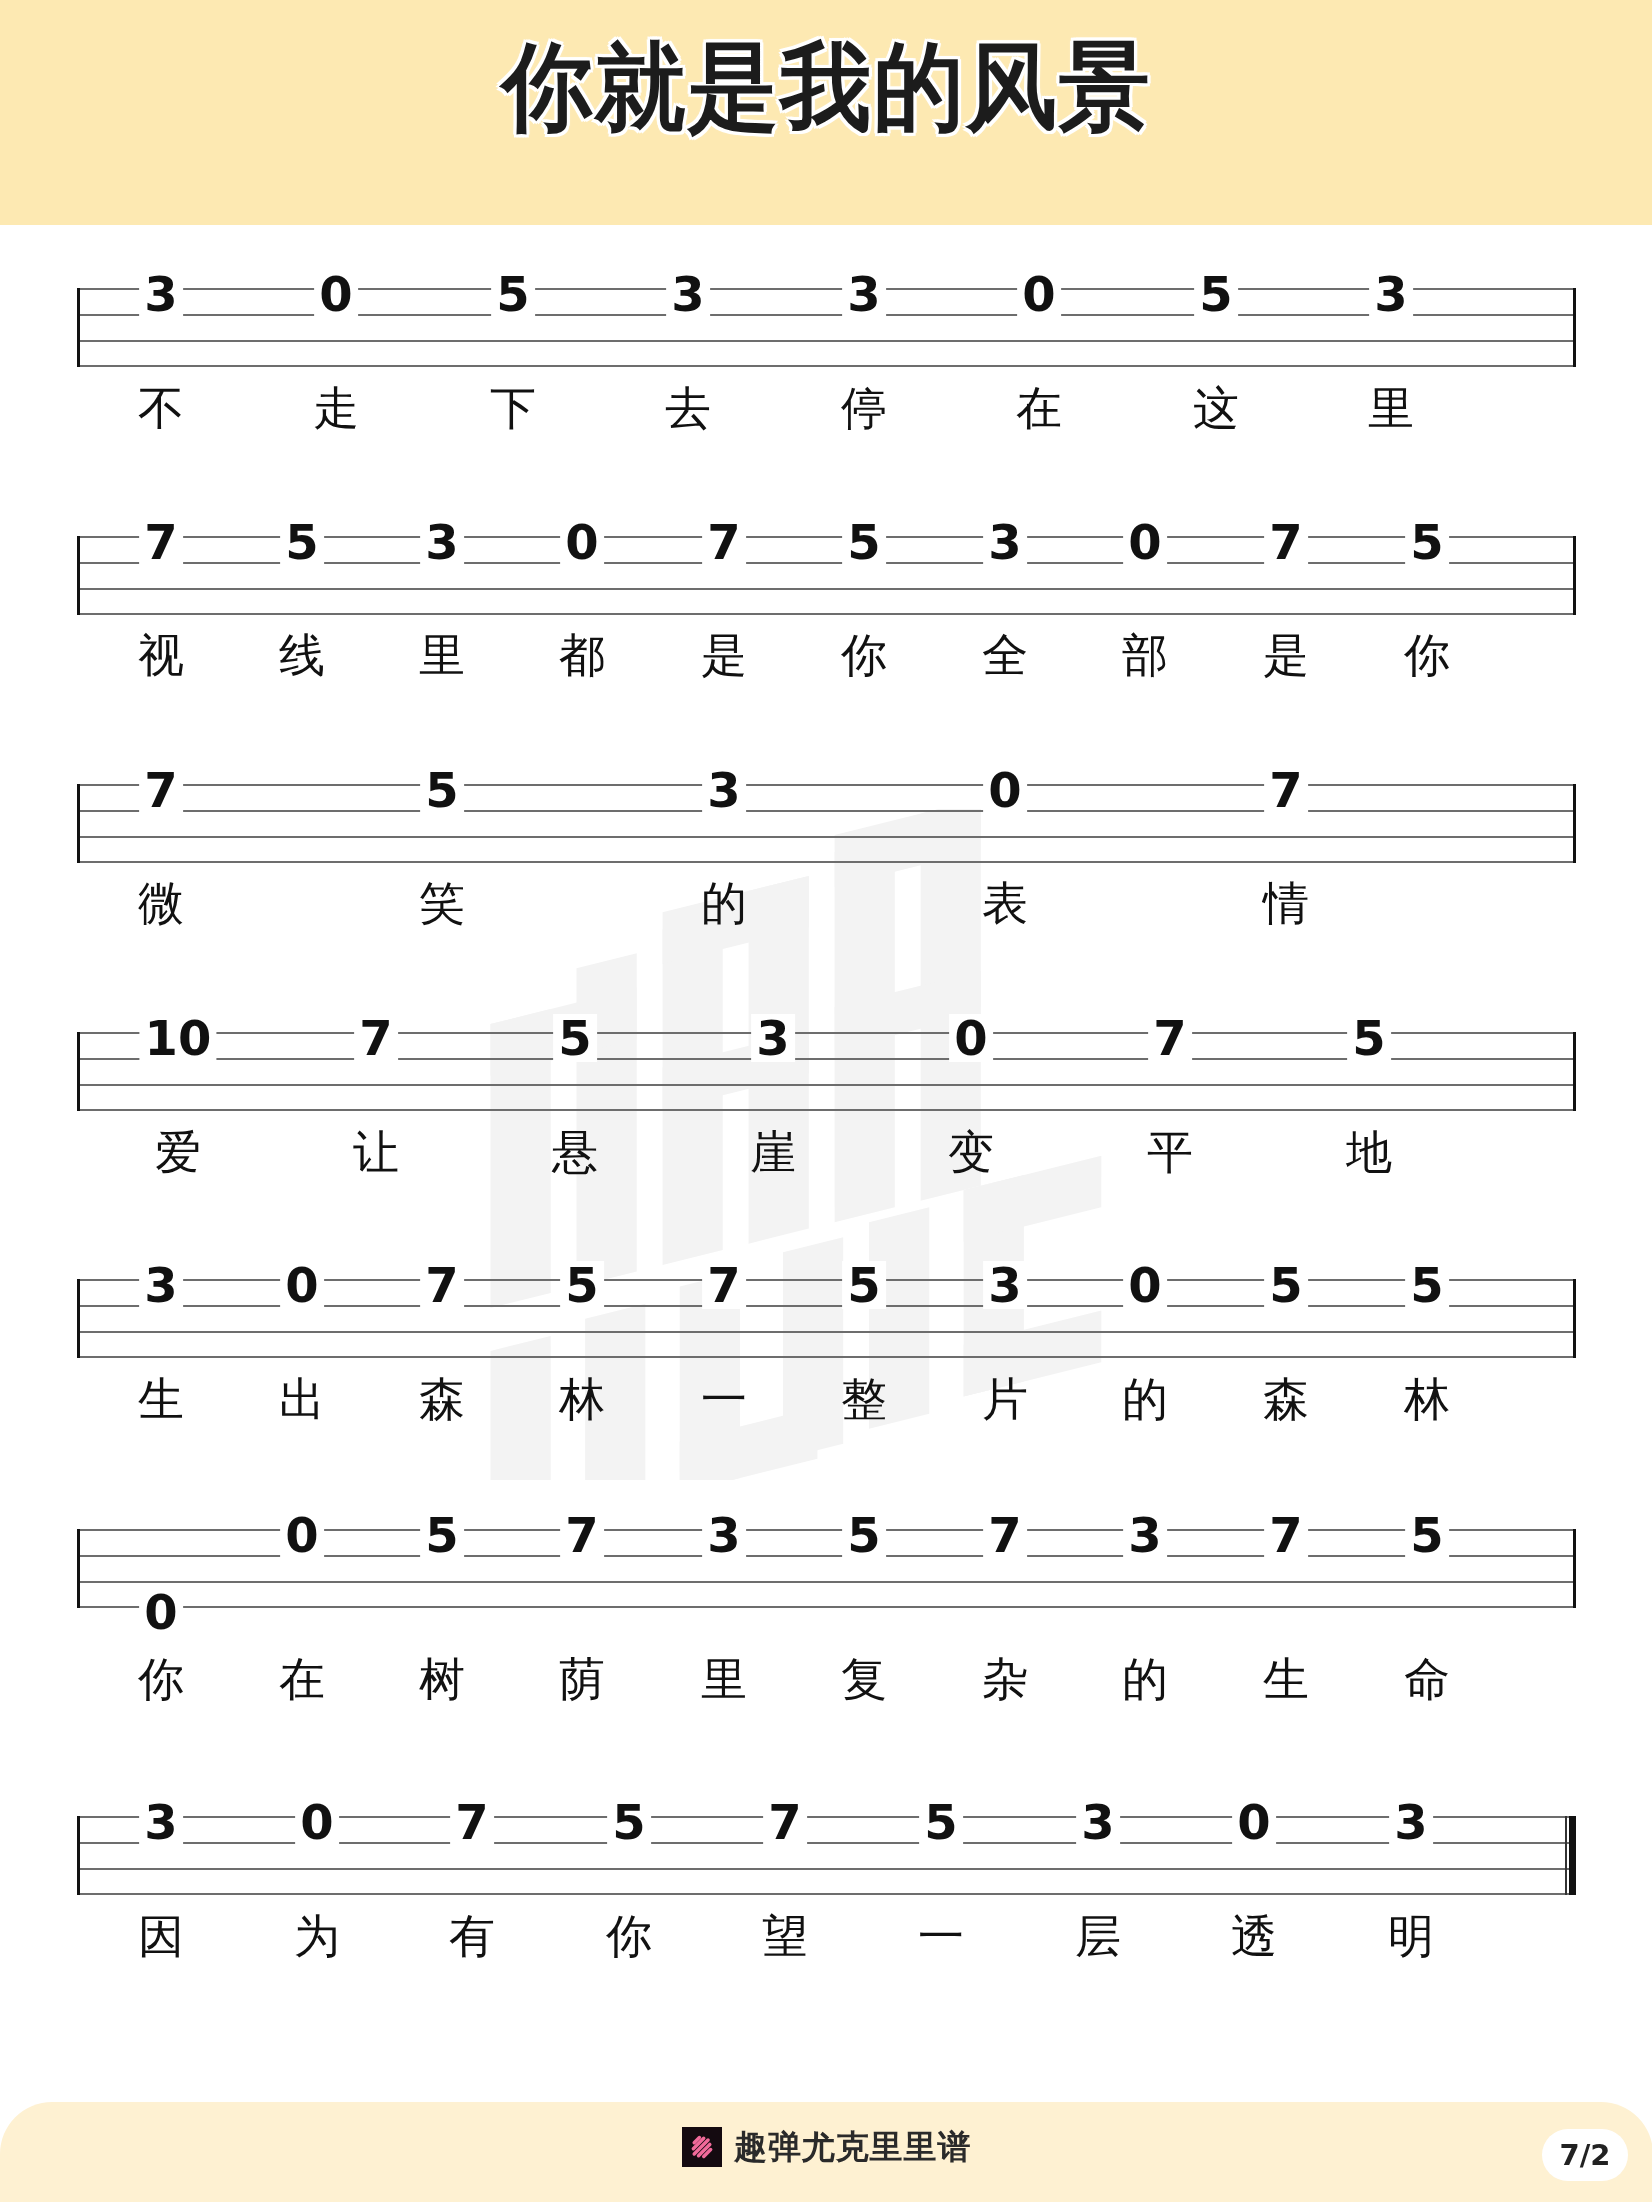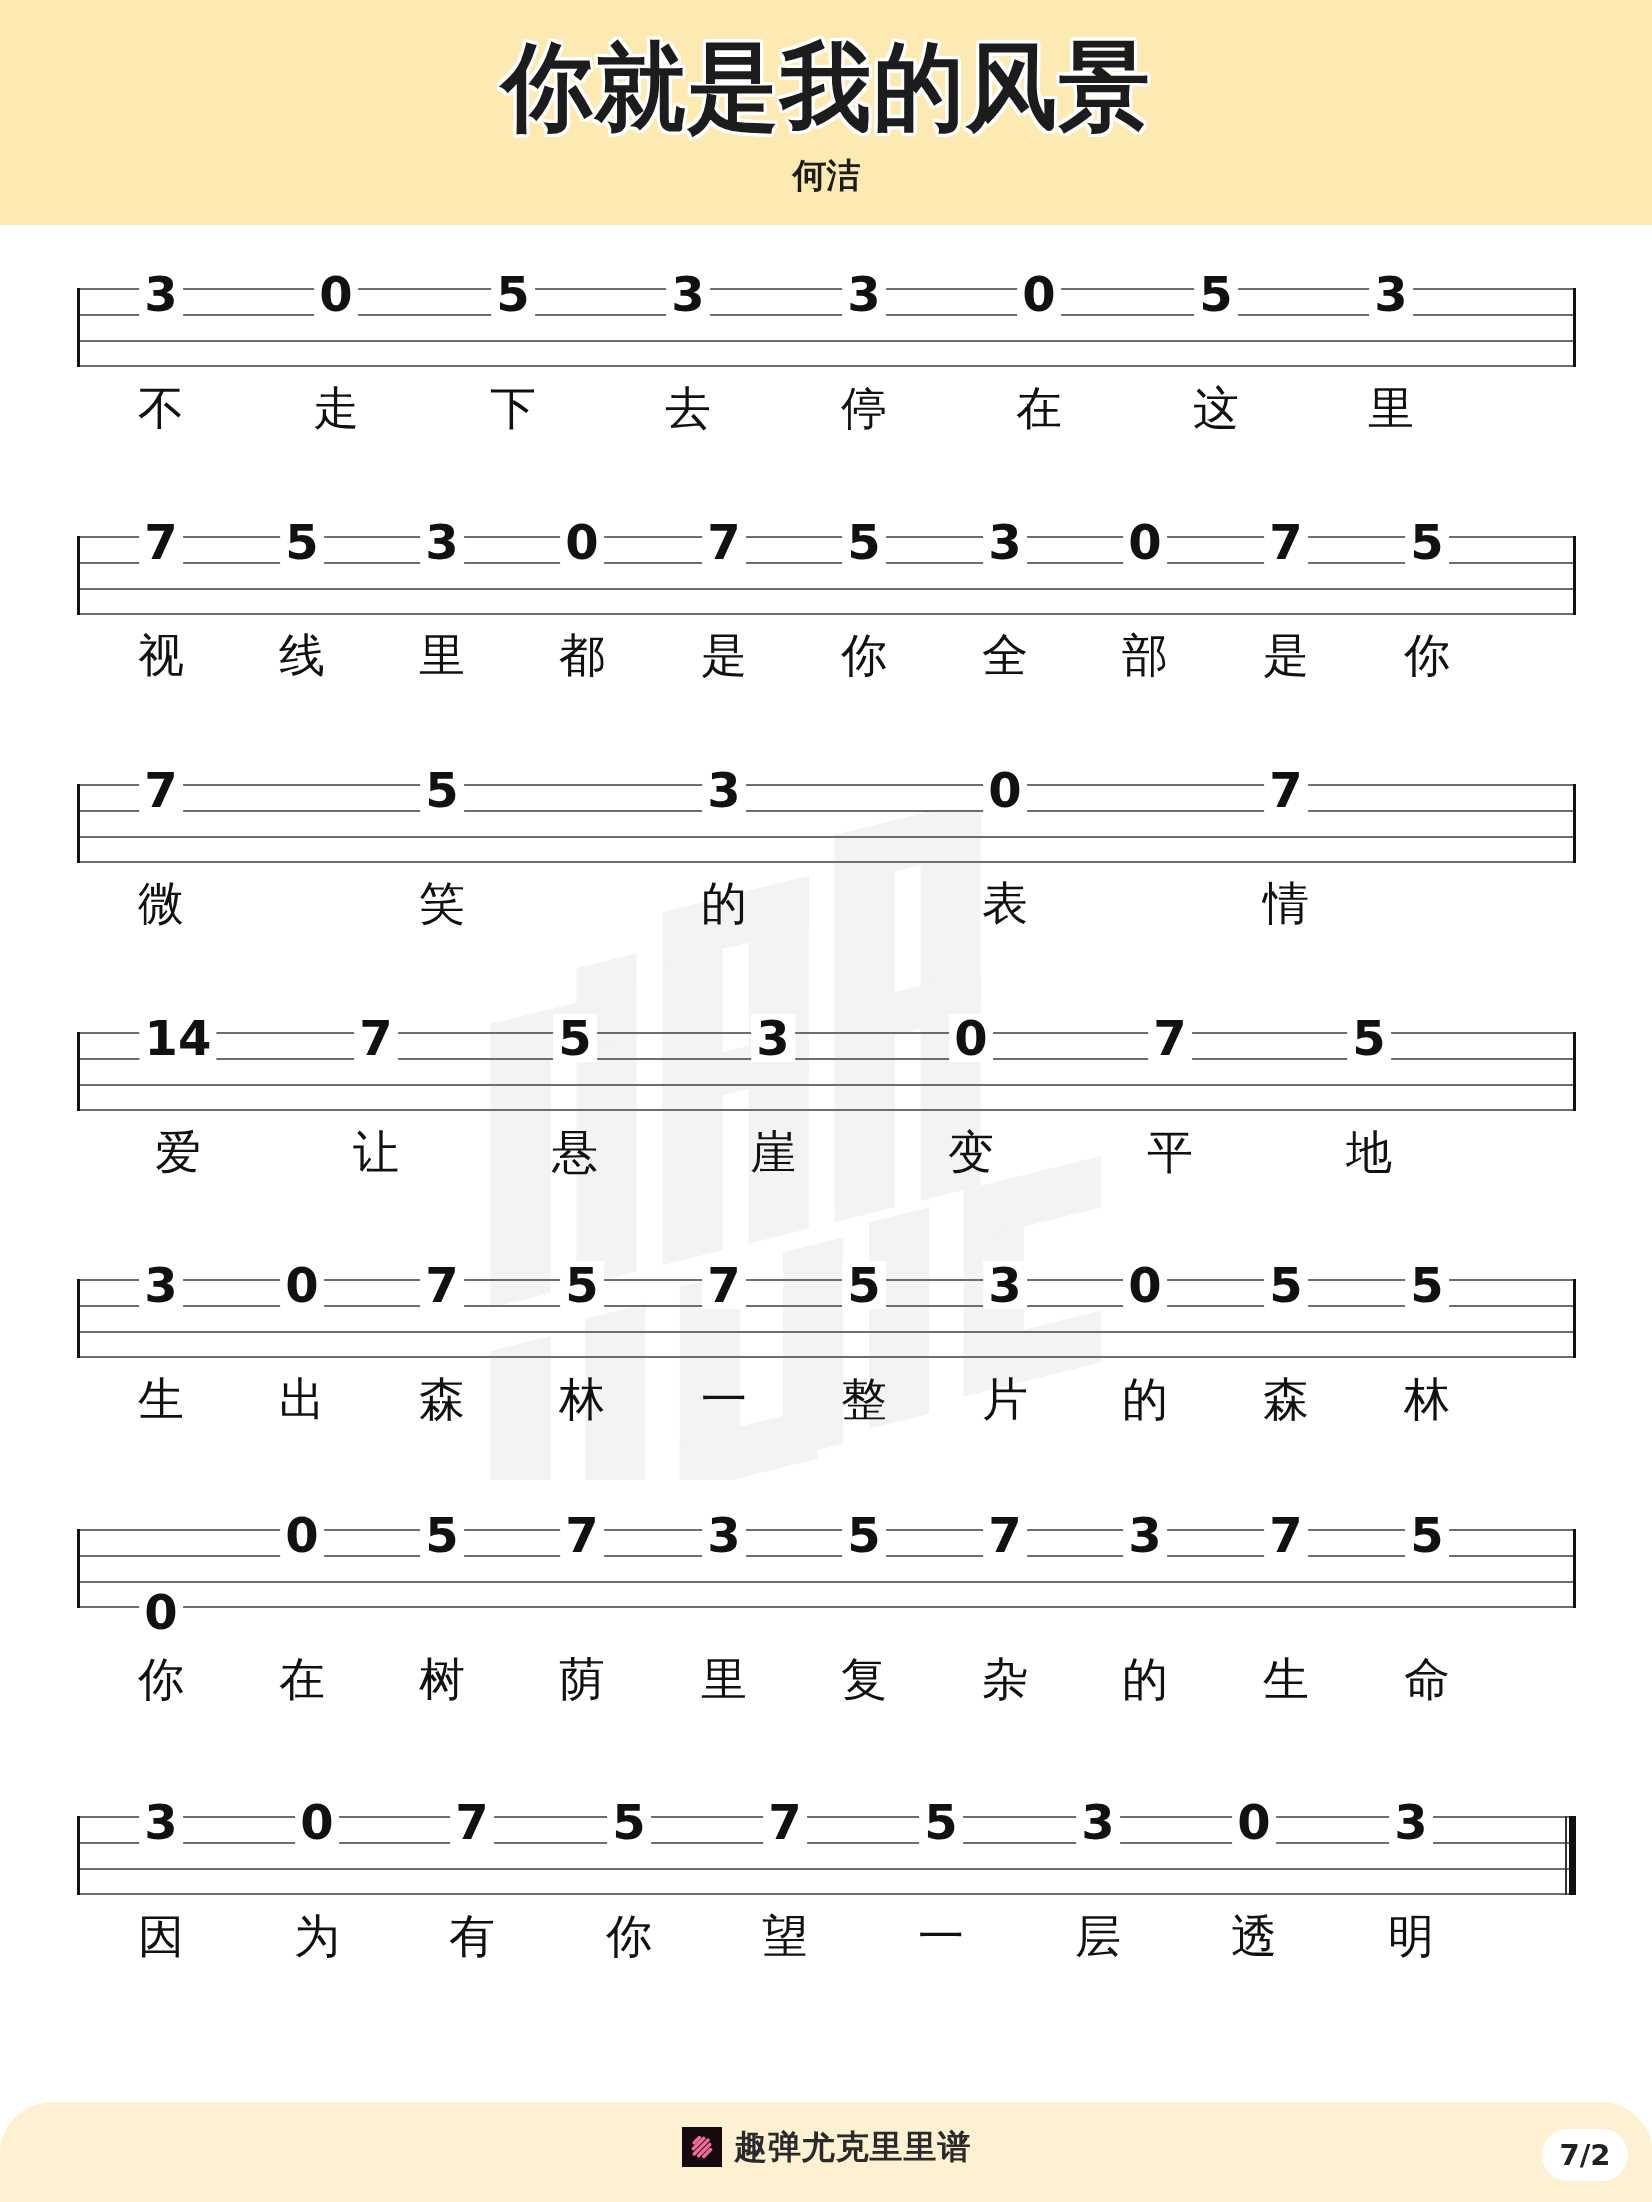--- a/index.html
+++ b/index.html
@@ -73,21 +73,20 @@
     position: absolute; left: 1542px; top: 2129px; width: 86px; height: 52px;
     background: #fff; border-radius: 26px; display: flex; align-items: center; justify-content: center;
     font-size: 29px; font-weight: bold; color: #222;
   }
 </style>
 </head>
 <body>
 
 <div class="header">
   <div class="title">你就是我的风景</div>
-  <div class="artist">何洁</div>
 </div>
 
 <div class="watermark">
   <svg viewBox="0 0 860 780">
     <g fill="#f3f3f3" transform="skewY(-14) translate(0,200)">
       <rect x="40" y="60" width="70" height="330"></rect>
       <rect x="140" y="20" width="70" height="370"></rect>
       <rect x="40" y="60" width="170" height="60"></rect>
       <rect x="240" y="0" width="70" height="390"></rect>
       <rect x="340" y="-20" width="70" height="410"></rect>
@@ -200,21 +199,21 @@
 <div class="lyric" style="left: 1005px; top: 880px;">表</div>
 <div class="lyric" style="left: 1286px; top: 880px;">情</div>
 <div class="staff" style="top: 1032px;">
     <div class="line" style="top: 0px;"></div>
     <div class="line" style="top: 26px;"></div>
     <div class="line" style="top: 52px;"></div>
     <div class="line" style="top: 77px;"></div>
     <div class="bar-left"></div>
     <div class="bar-right"></div>
   </div>
-<div class="note" style="left: 178px; top: 1038px;">14</div>
+<div class="note" style="left: 178px; top: 1038px;">10</div>
 <div class="note" style="left: 376px; top: 1038px;">7</div>
 <div class="note" style="left: 575px; top: 1038px;">5</div>
 <div class="note" style="left: 773px; top: 1038px;">3</div>
 <div class="note" style="left: 971px; top: 1038px;">0</div>
 <div class="note" style="left: 1170px; top: 1038px;">7</div>
 <div class="note" style="left: 1369px; top: 1038px;">5</div>
 <div class="lyric" style="left: 178px; top: 1129px;">爱</div>
 <div class="lyric" style="left: 376px; top: 1129px;">让</div>
 <div class="lyric" style="left: 575px; top: 1129px;">悬</div>
 <div class="lyric" style="left: 773px; top: 1129px;">崖</div>

